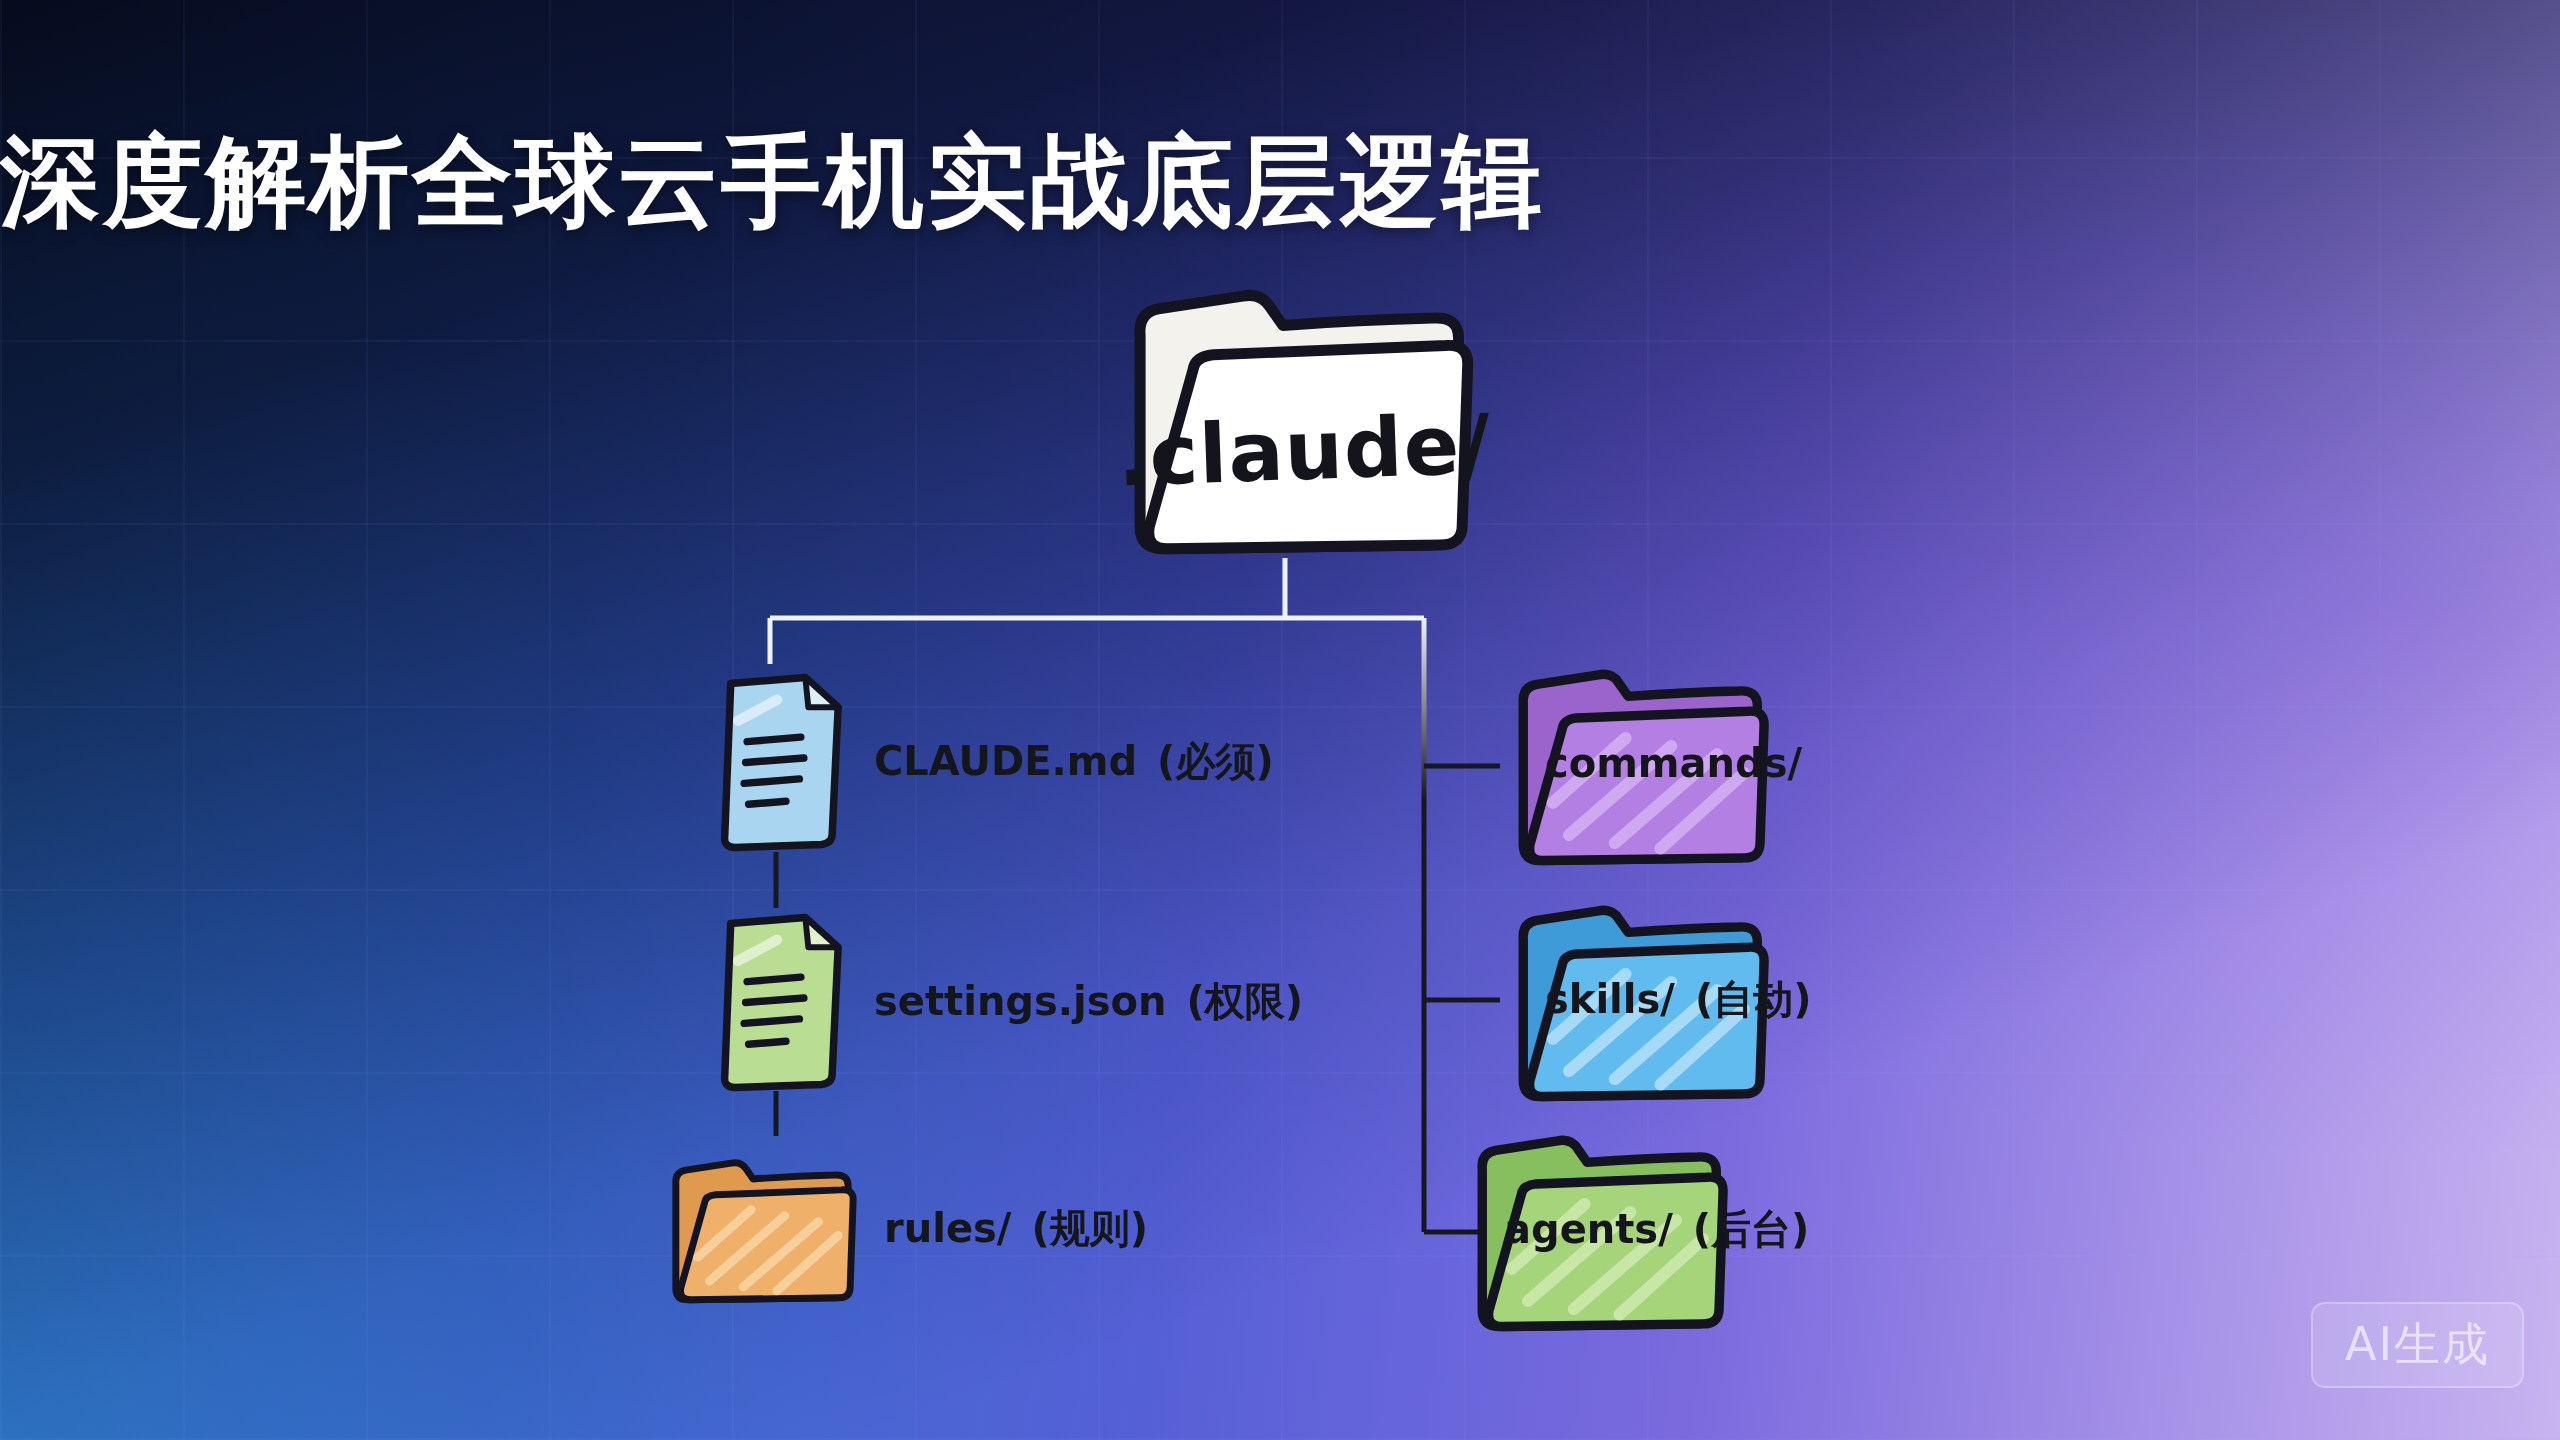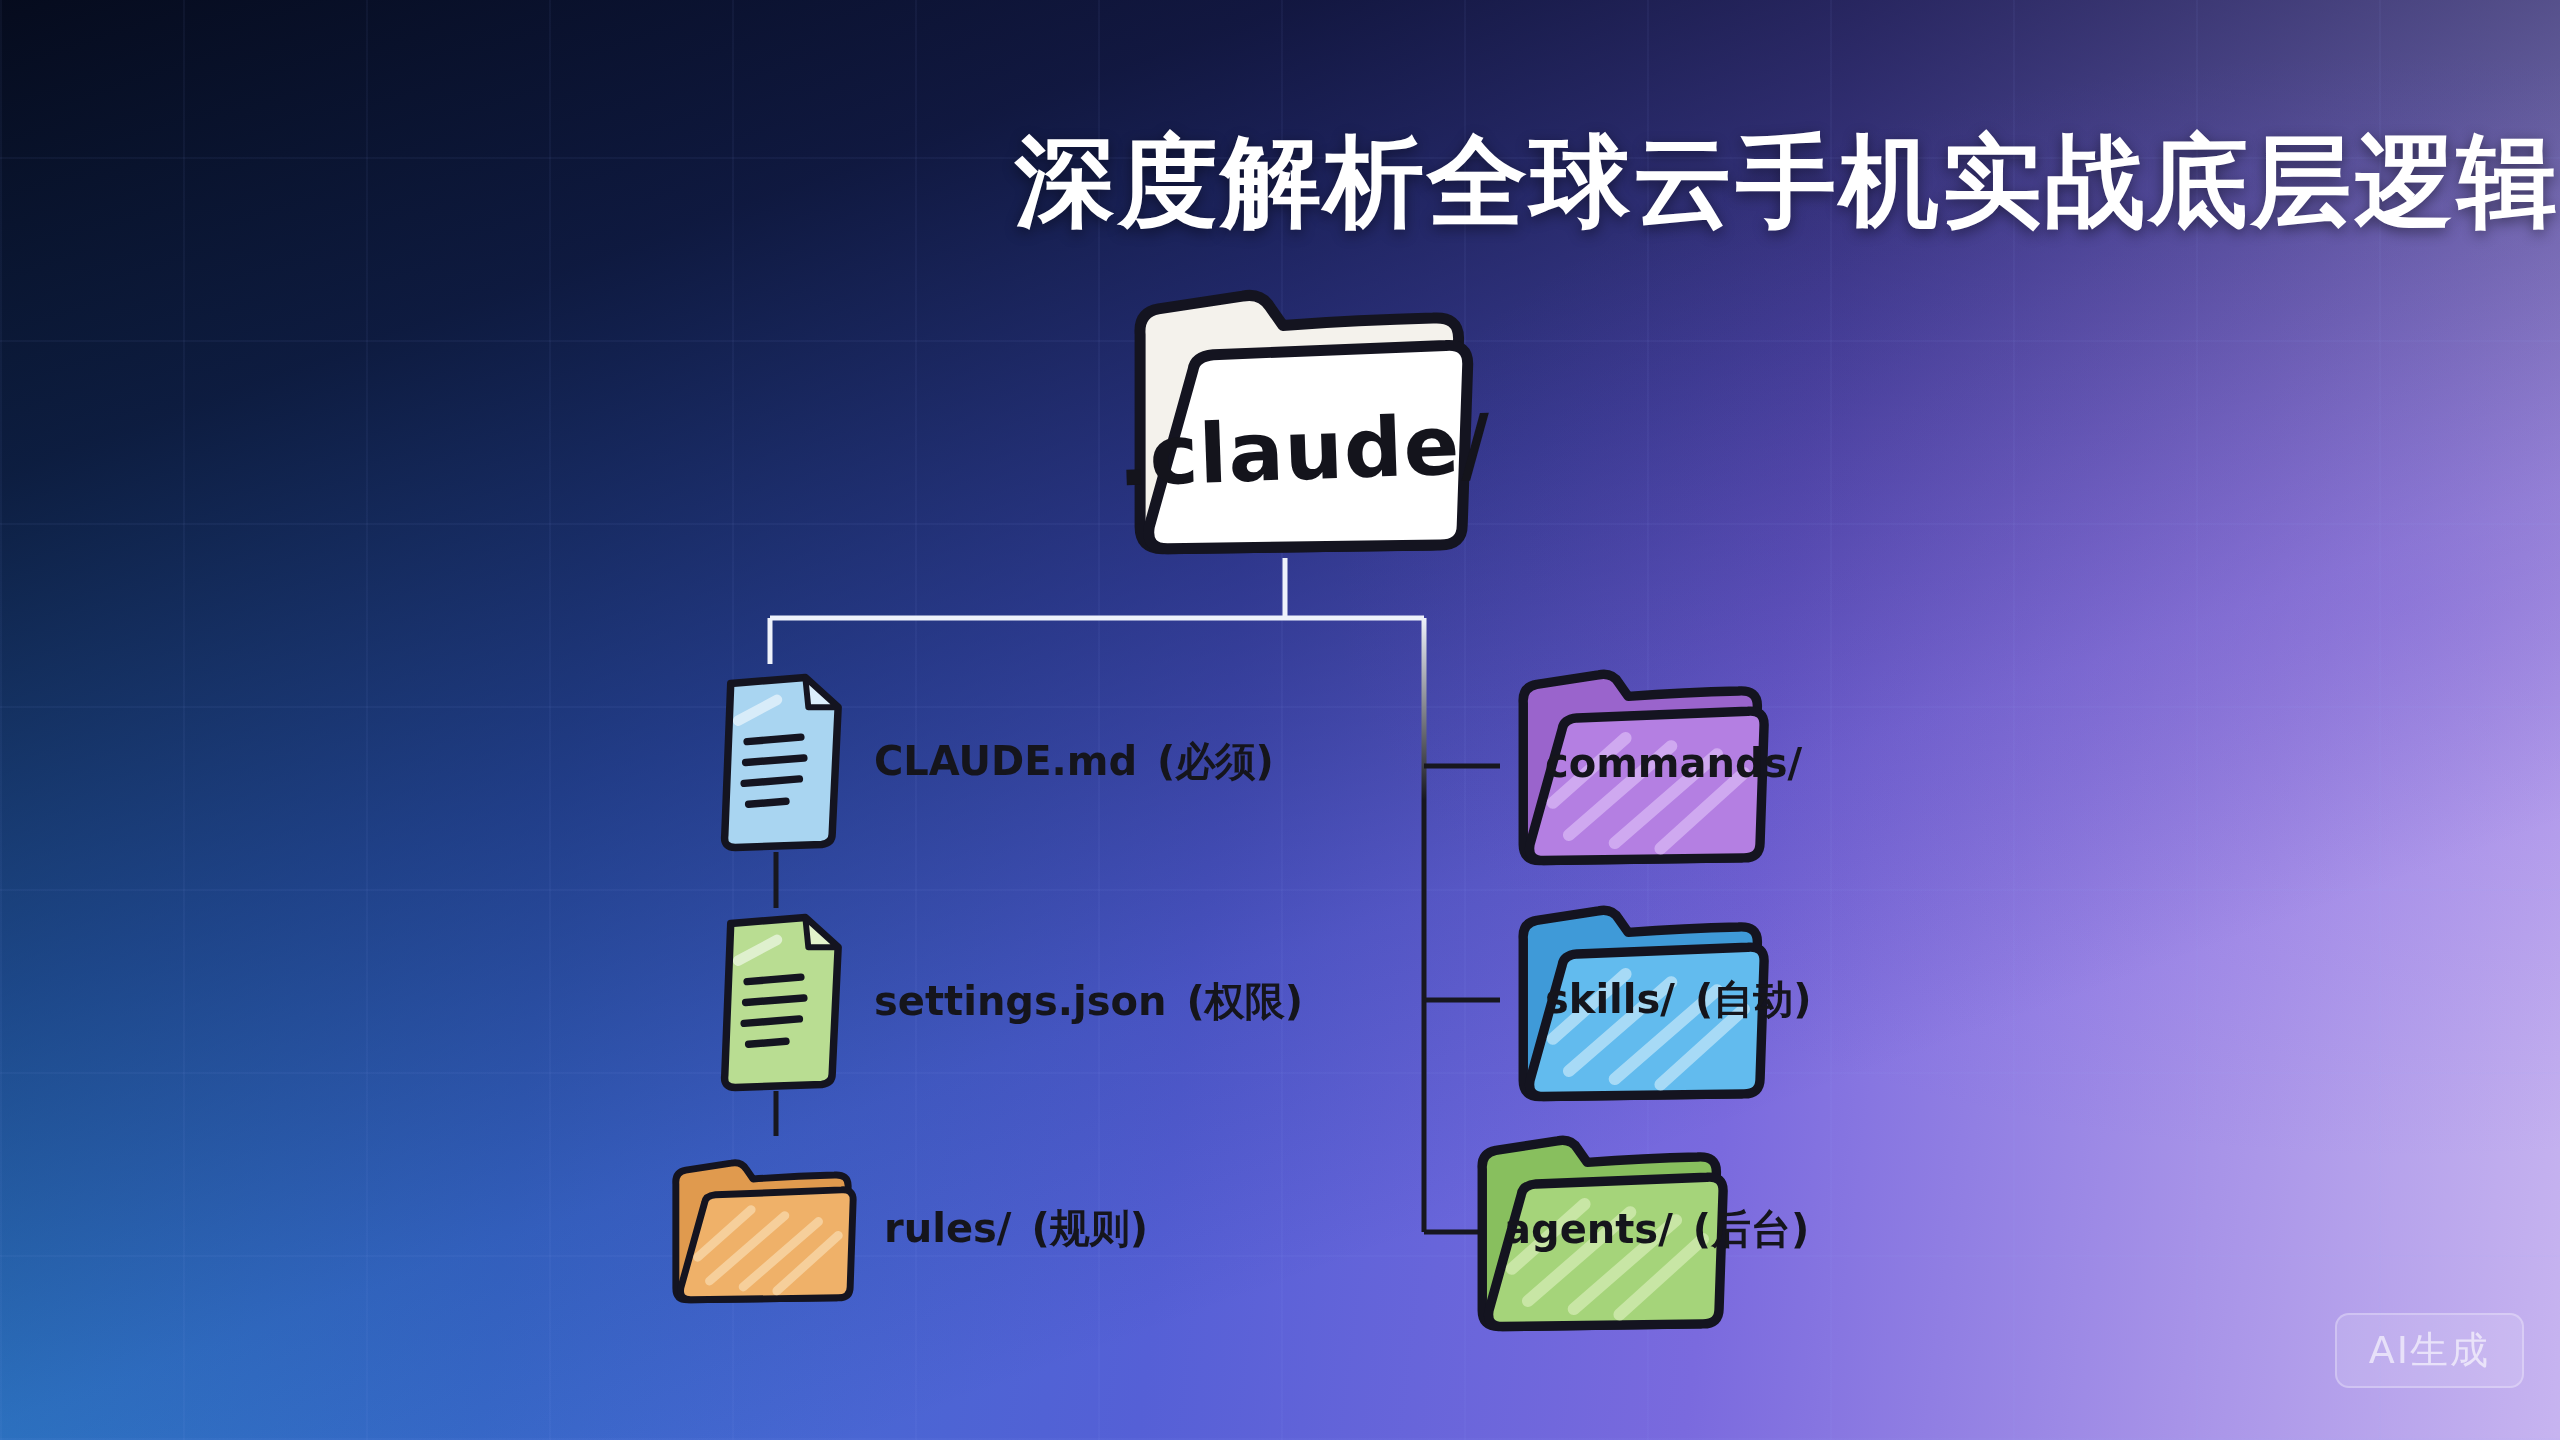--- a/index.html
+++ b/index.html
@@ -10,21 +10,21 @@
   #stage{
     position:absolute;inset:0;width:2560px;height:1440px;
     background:
       repeating-linear-gradient(90deg, rgba(150,170,255,0.05) 0 2px, transparent 2px 183px),
       repeating-linear-gradient(0deg, rgba(150,170,255,0.05) 0 2px, transparent 2px 183px),
       radial-gradient(ellipse 60% 55% at 94% 42%, rgba(110,70,220,0.28), transparent 70%),
       linear-gradient(160deg, rgba(4,6,22,0.96) 0%, rgba(6,9,36,0.84) 20%, rgba(10,16,70,0.52) 42%, rgba(16,24,100,0.18) 60%, rgba(0,0,0,0) 74%),
       linear-gradient(97deg, #2f8ad2 0%, #3a6ecf 24%, #5560d6 48%, #7a6ade 68%, #a793e8 86%, #c7b4f0 100%);
   }
   .title{
-    position:absolute;top:116px;left:0;width:2560px;text-align:right;
+    position:absolute;top:116px;left:0;width:2560px;text-align:left;
     font-size:100px;font-weight:900;color:#ffffff;letter-spacing:3px;
     text-shadow:0 4px 14px rgba(0,0,0,0.45);
     font-family:"DejaVu Sans",sans-serif;
   }
   svg{display:block;}
   .connectors{position:absolute;left:0;top:0;}
   
   .root-folder{position:absolute;left:1078px;top:265px;width:450px;height:302px;}
   .root-folder .ficon{position:absolute;inset:0;}
   .root-label{
@@ -40,21 +40,21 @@
   }
   .item .label .note{margin-left:20px;text-align:right;}
   .left-item .label{left:176px;height:182px;}
   .folder-left-item .label{left:224px;height:190px;}
   .right-item .label{left:48px;height:222px;}
   
   .watermark{
     position:absolute;right:36px;bottom:52px;
     padding:10px 32px;border-radius:14px;
     background:rgba(255,255,255,0.13);border:2px solid rgba(255,255,255,0.28);
-    color:rgba(255,255,255,0.62);font-size:38px;letter-spacing:2px;
+    color:rgba(255,255,255,0.62);font-size:46px;letter-spacing:2px;
   }
   
   .sk{stroke:#141420;stroke-linejoin:round;stroke-linecap:round;}
 </style>
 </head>
 <body>
 
 <div id="stage">
 
   <svg class="connectors" width="2560" height="1440" viewBox="0 0 2560 1440">

